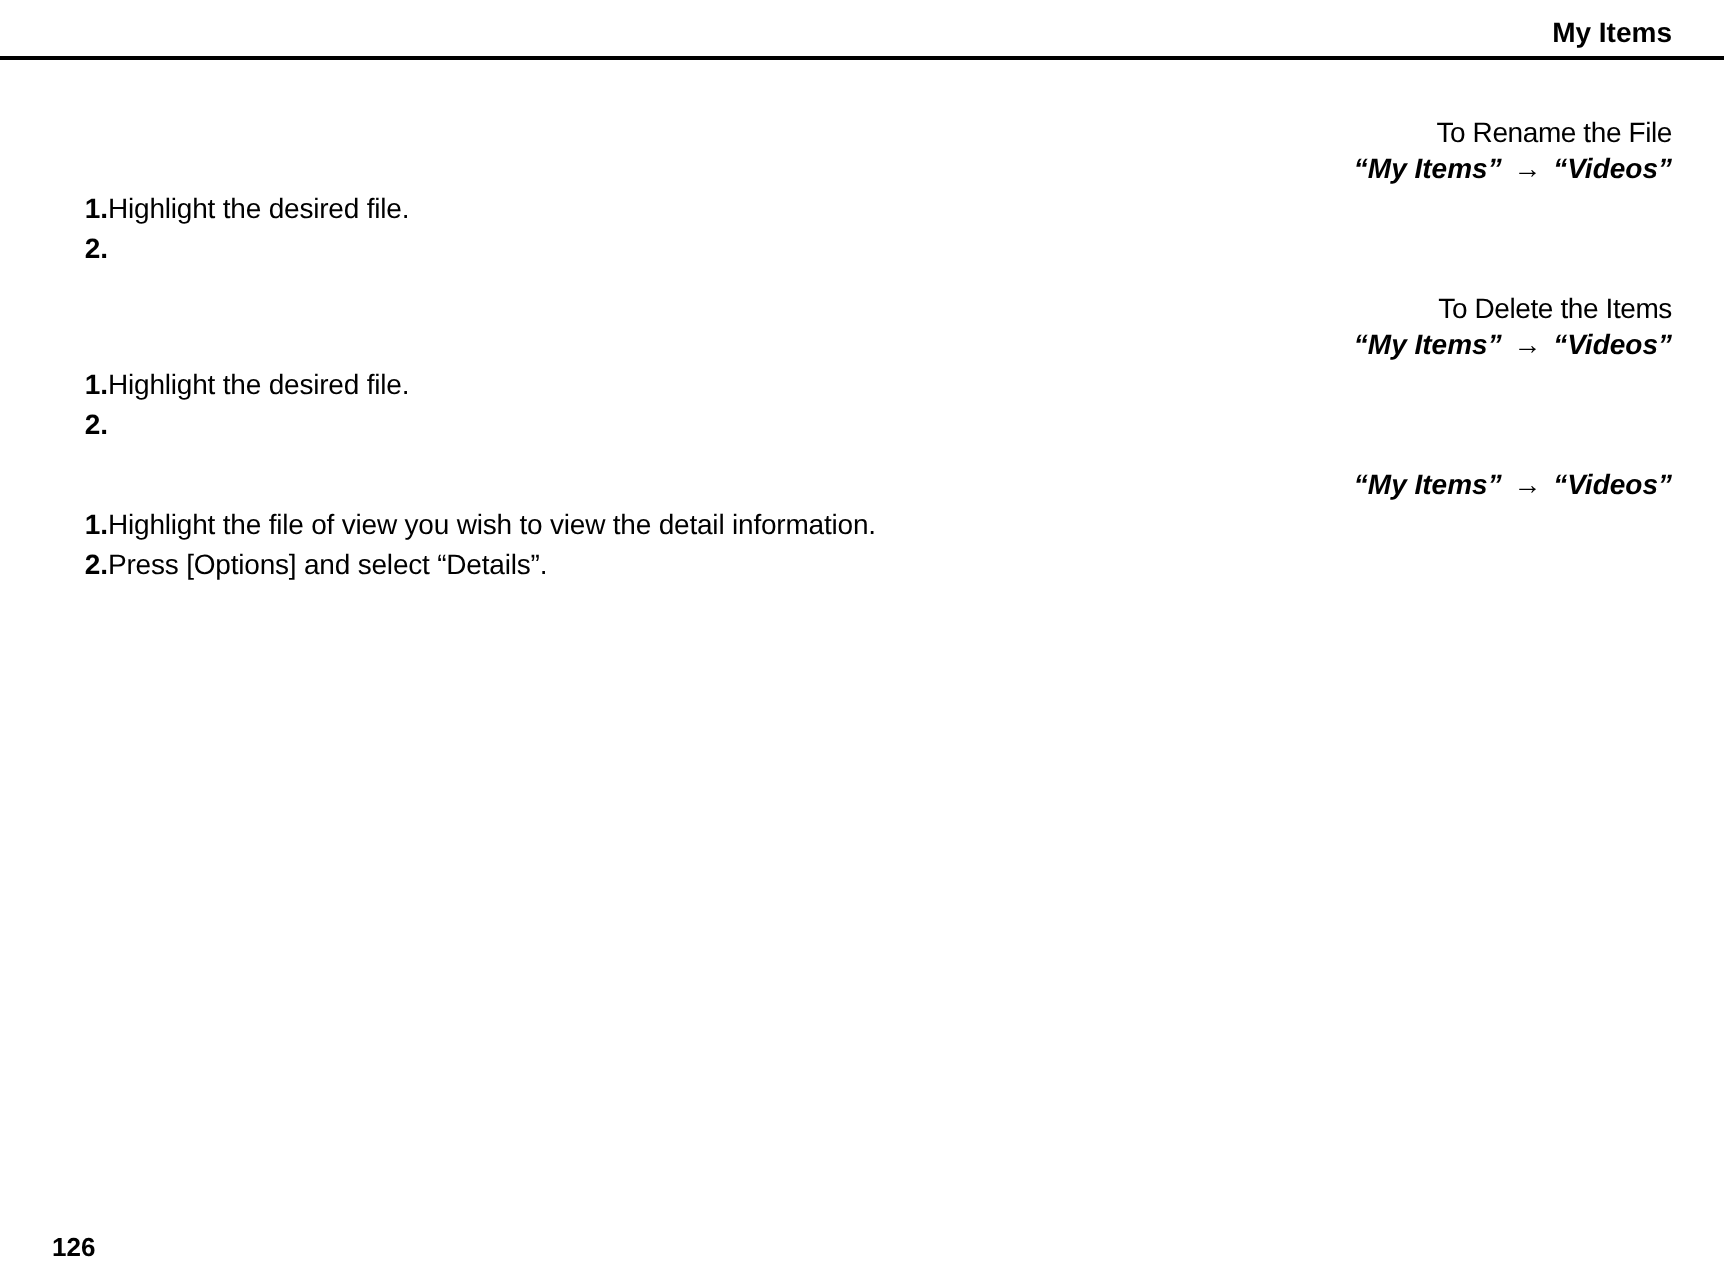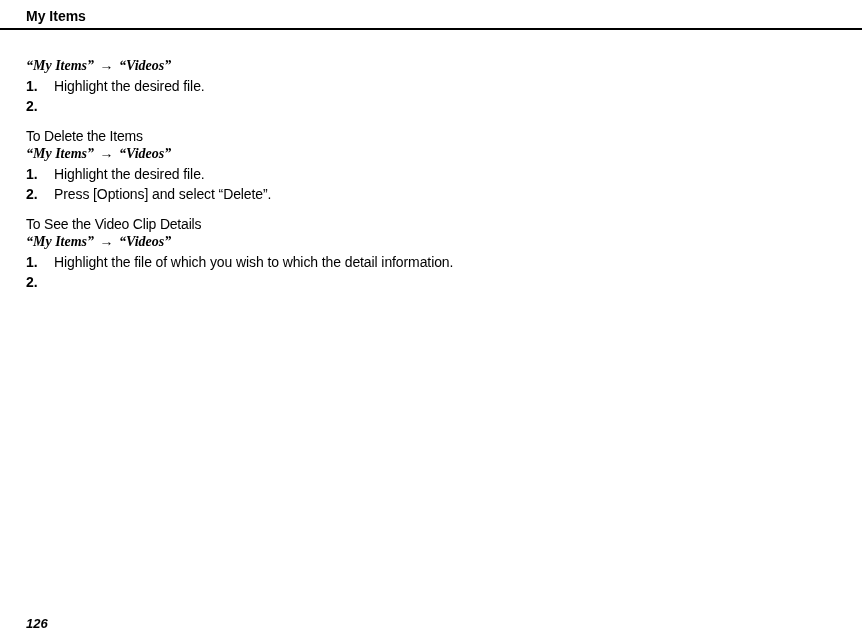--- a/index.html
+++ b/index.html
@@ -1,18 +1,19 @@
 <!DOCTYPE html>
 <html><head>
   <meta charset="utf-8">
   <style>
     * {
       margin: 0;
       padding: 0;
       box-sizing: border-box;
+      text-align: right;
     }
     body {
       font-family: Arial, Helvetica, sans-serif;
       width: 862px;
       height: 643px;
       background: white;
       position: relative;
       padding: 0;
     }
     .page-header {
@@ -35,21 +36,20 @@
       font-size: 14px;
       font-weight: normal;
       margin-bottom: 2px;
       letter-spacing: -0.2px;
     }
     .nav-path {
       font-size: 14px;
       font-weight: bold;
       font-style: italic;
       margin-bottom: 4px;
-      font-family: Liberation Serif, serif;
     }
     .arrow {
       font-style: normal;
       font-weight: normal;
       margin: 0 2px;
     }
     .step {
       display: flex;
       align-items: flex-start;
       margin-bottom: 4px;
@@ -61,33 +61,33 @@
     }
     .step-text {
       letter-spacing: -0.1px;
     }
     .page-number {
       position: absolute;
       bottom: 12px;
       left: 26px;
       font-weight: bold;
       font-size: 13px;
-      font-style: italic;
     }
   </style>
 </head>
 <body>
 
 <div class="page-header">
   <div class="page-header-title">My Items</div>
 </div>
 
 <div class="content">
 
   <div class="section">
+    <div class="section-title">To Rename the File</div>
     <div class="nav-path">
       <span>“My Items”</span>
       <span class="arrow">→</span>
       <span>“Videos”</span>
     </div>
     <div class="step">
       <span class="step-num">1.</span>
       <span class="step-text">Highlight the desired file.</span>
     </div>
     <div class="step">
@@ -101,35 +101,34 @@
       <span>“My Items”</span>
       <span class="arrow">→</span>
       <span>“Videos”</span>
     </div>
     <div class="step">
       <span class="step-num">1.</span>
       <span class="step-text">Highlight the desired file.</span>
     </div>
     <div class="step">
       <span class="step-num">2.</span>
-      <span class="step-text">Press [Options] and select “Delete”.</span>
     </div>
   </div>
 
   <div class="section">
-    <div class="section-title">To See the Video Clip Details</div>
     <div class="nav-path">
       <span>“My Items”</span>
       <span class="arrow">→</span>
       <span>“Videos”</span>
     </div>
     <div class="step">
       <span class="step-num">1.</span>
-      <span class="step-text">Highlight the file of which you wish to which the detail information.</span>
+      <span class="step-text">Highlight the file of view you wish to view the detail information.</span>
     </div>
     <div class="step">
       <span class="step-num">2.</span>
+      <span class="step-text">Press [Options] and select “Details”.</span>
     </div>
   </div>
 
 </div>
 
 <div class="page-number">126</div>
 
 </body></html>

